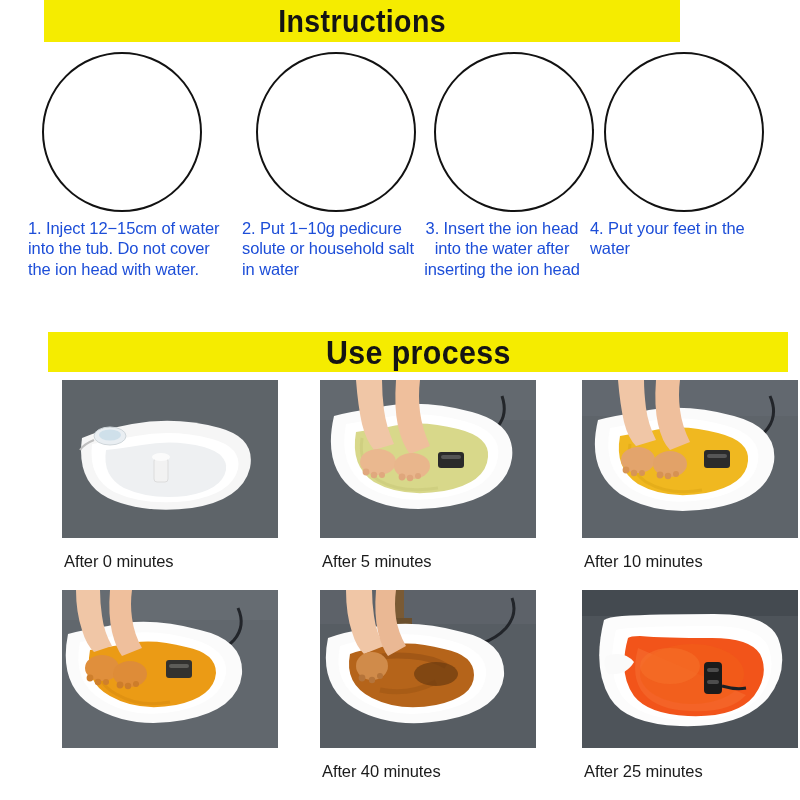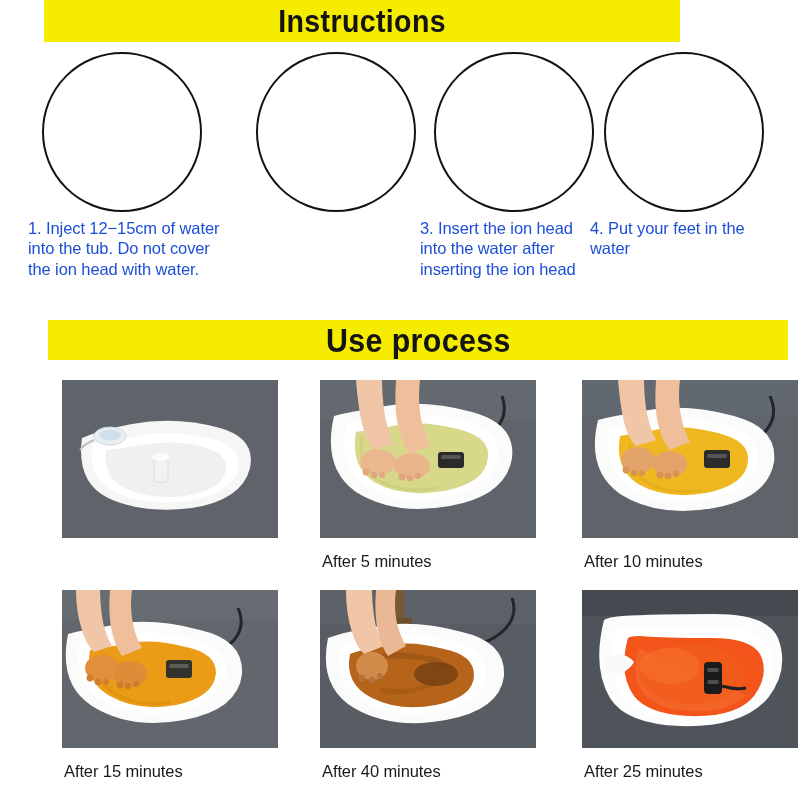--- a/index.html
+++ b/index.html
@@ -28,41 +28,41 @@
   .banner-title {
     font-size: 31px;
     font-weight: 700;
     letter-spacing: 0.4px;
     color: #141414;
     line-height: 1;
     font-family: "Liberation Sans", sans-serif;
     transform: scaleX(0.92);
   }
   #banner-instructions { left: 44px; top: 0px; width: 636px; height: 42px; }
-  #banner-use-process  { left: 48px; top: 320px; width: 740px; height: 40px; }
+  #banner-use-process  { left: 48px; top: 332px; width: 740px; height: 40px; }
   #banner-use-process .banner-title { font-size: 33px; }
 
   
   .steps-row {
     position: absolute;
     left: 28px;
     top: 52px;
     width: 766px;
     height: 262px;
     display: flex;
   }
   .step {
     position: relative;
     display: flex;
     flex-direction: column;
     align-items: flex-start;
   }
   .step-1 { width: 214px; }
   .step-2 { width: 178px; }
-  .step-3 { width: 170px; }
+  .step-3 { width: 170px; text-align: center; }
   .step-4 { width: 200px; }
 
   .circle-wrap {
     position: relative;
     width: 160px;
     height: 160px;
     margin-left: 14px;
   }
   .circle-ring {
     position: absolute;
@@ -197,20 +197,21 @@
             <circle cx="76" cy="80" r="1.3" fill="#e0cc60"></circle>
 
             <path d="M14 84 q-4 22 12 30 q20 10 54 10 q42 0 58 -14 q10 -10 6 -26 z" fill="url(#tubB)"></path>
             <ellipse cx="76" cy="84" rx="64" ry="26" fill="#fcfcfc"></ellipse>
             <ellipse cx="75" cy="85" rx="52" ry="18" fill="#e4e4e4"></ellipse>
             <path d="M24 104 q22 13 52 13 q34 0 54 -12" stroke="#e6e6e6" stroke-width="2" fill="none"></path>
           </svg>
         </div>
         <div class="circle-ring"></div>
       </div>
+      <div class="step-text">2. Put 1−10g pedicure solute or household salt in water</div>
     </div>
 
     <div class="step step-3">
       <div class="circle-wrap">
         <div class="circle-art">
           <svg viewBox="0 0 160 160" preserveAspectRatio="xMidYMid meet">
             <defs>
               <linearGradient id="tubC" x1="0" y1="0" x2="0" y2="1">
                 <stop offset="0" stop-color="#ffffff"></stop>
                 <stop offset="1" stop-color="#d2d2d2"></stop>
@@ -288,20 +289,21 @@
             <path d="M44 70 q-4 26 18 38 q26 12 62 8 q36 -6 40 -26 q2 -16 -22 -23 q-30 -8 -62 -2 q-24 4 -36 5 z" fill="#eef0f2"></path>
 
             <rect x="92" y="78" width="14" height="24" rx="3" fill="#f2f2f2" stroke="#dcdcdc"></rect>
             <ellipse cx="99" cy="77" rx="9" ry="4" fill="#fbfbfb"></ellipse>
 
             <ellipse cx="48" cy="56" rx="16" ry="9" fill="#e9eef2" stroke="#cfd6da"></ellipse>
             <ellipse cx="48" cy="55" rx="11" ry="5.5" fill="#cfe0ea"></ellipse>
             <path d="M32 60 q-10 4 -14 10" stroke="#bfbfbf" stroke-width="2" fill="none"></path>
           </svg>
         </div>
+        <div class="photo-caption">After 0 minutes</div>
       </div>
 
       <div class="photo-cell c1">
         <div class="photo-frame">
           <svg viewBox="0 0 216 158" preserveAspectRatio="none">
             <rect width="216" height="158" fill="#5e646a"></rect>
             <rect x="0" y="0" width="216" height="40" fill="#6b7177" opacity="0.4"></rect>
 
             <path d="M120 72 q40 -6 58 -26 q10 -12 4 -30" stroke="#23262a" stroke-width="3" fill="none"></path>
 
@@ -379,21 +381,20 @@
             <circle cx="28" cy="88" r="3.4" fill="#cf7f2c"></circle>
             <circle cx="36" cy="92" r="3.2" fill="#cf7f2c"></circle>
             <circle cx="44" cy="92" r="3" fill="#cf7f2c"></circle>
             <circle cx="58" cy="95" r="3.4" fill="#cd7d2a"></circle>
             <circle cx="66" cy="96" r="3.2" fill="#cd7d2a"></circle>
             <circle cx="74" cy="94" r="3" fill="#cd7d2a"></circle>
             <rect x="104" y="70" width="26" height="18" rx="3" fill="#32322f"></rect>
             <rect x="107" y="74" width="20" height="4" rx="2" fill="#5d5d58"></rect>
           </svg>
         </div>
-        <div class="photo-caption">After 15 minutes</div>
       </div>
 
       <div class="photo-cell c1">
         <div class="photo-frame">
           <svg viewBox="0 0 216 158" preserveAspectRatio="none">
             <rect width="216" height="158" fill="#575d63"></rect>
             <rect x="0" y="0" width="216" height="34" fill="#666c72" opacity="0.4"></rect>
 
             <rect x="68" y="0" width="16" height="34" fill="#7a5a34"></rect>
             <rect x="62" y="28" width="30" height="7" fill="#6b4f2d"></rect>

